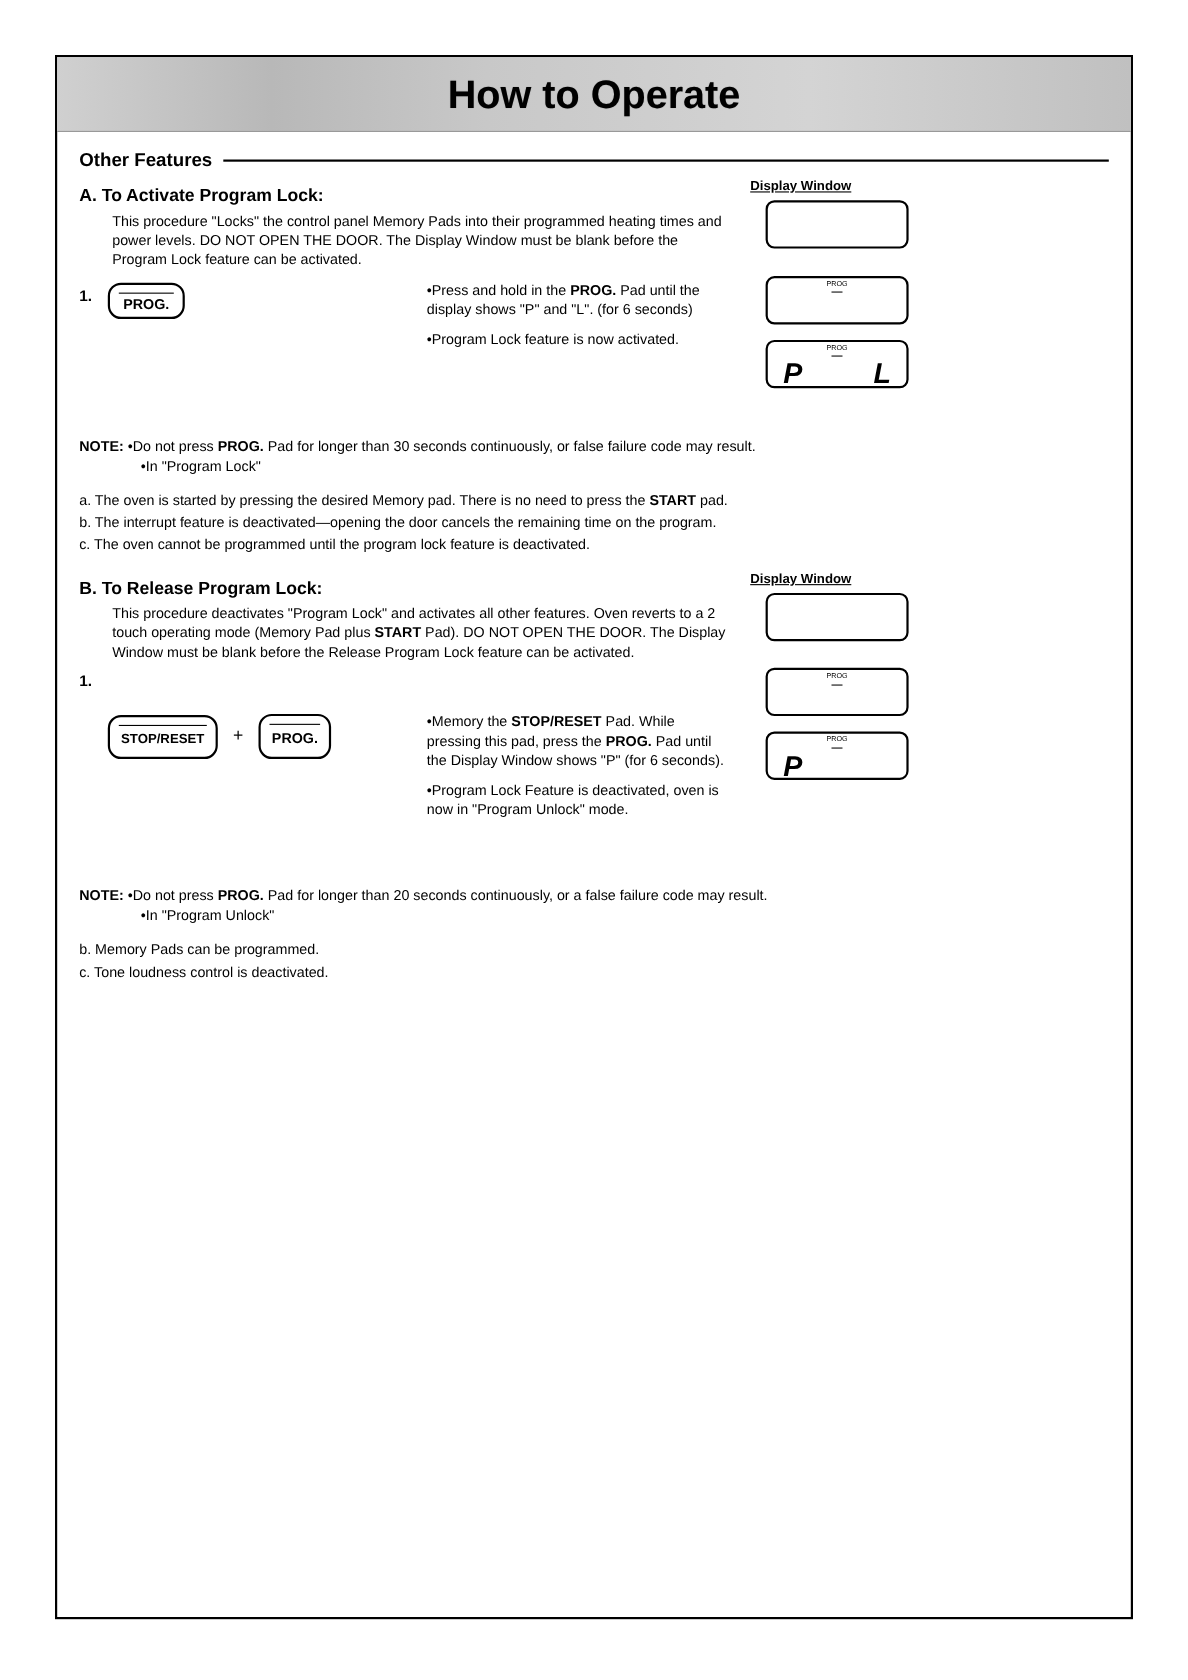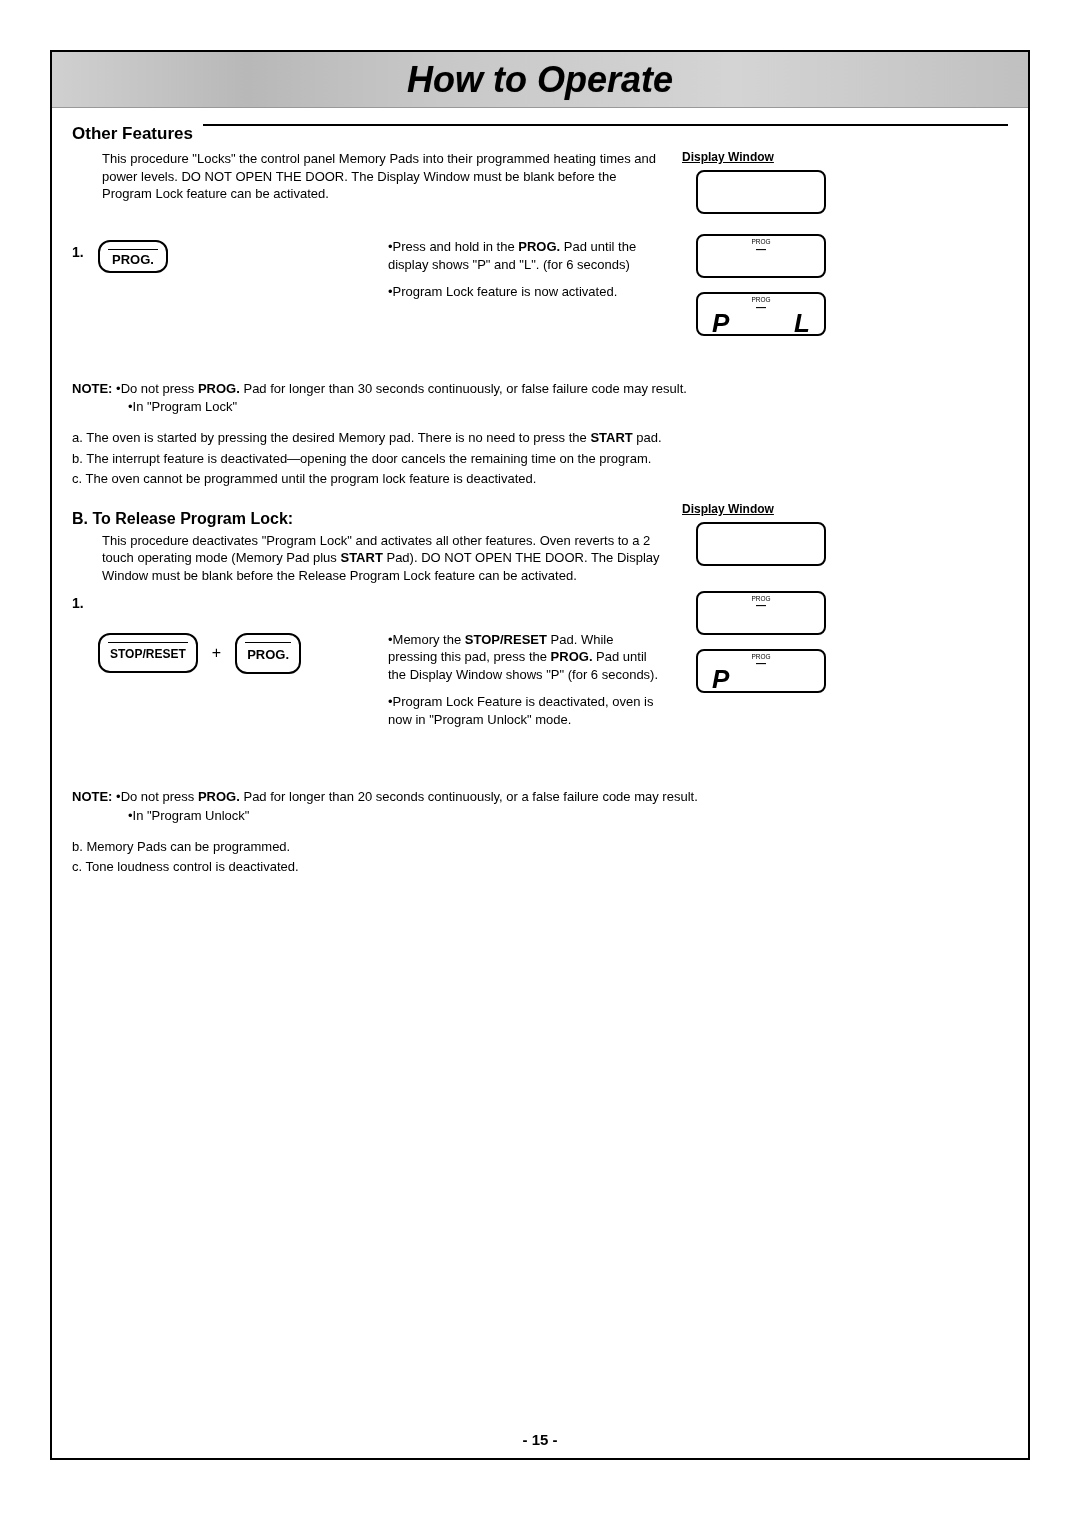--- a/index.html
+++ b/index.html
@@ -17,45 +17,45 @@
     padding: 50px 50px 30px 50px;
     position: relative;
   }
   .page-frame {
     border: 2px solid #000;
     padding: 0;
     position: relative;
   }
   .title-bar {
     width: 100%;
-    height: 56px;
+    height: 68px;
     background: linear-gradient(90deg, #d0d0d0 0%, #b8b8b8 20%, #c8c8c8 40%, #d4d4d4 70%, #c0c0c0 100%);
     background-color: #c0c0c0;
     display: flex;
     align-items: center;
     justify-content: center;
     position: relative;
     border-bottom: 1px solid #999;
-    font-style: italic;
   }
   .title-bar .title {
     font-size: 36px;
     font-weight: bold;
     color: #000;
     text-shadow: 0 0 1px rgba(0,0,0,0.3);
   }
   .content {
     padding: 16px 20px 10px 20px;
     min-height: 1350px;
     position: relative;
   }
   .section-hdr {
     font-size: 17px;
     font-weight: bold;
     display: flex;
+    align-items: center;
     margin-bottom: 6px;
   }
   .section-hdr .dashline {
     flex: 1;
     border-bottom: 2px solid #000;
     margin-left: 10px;
     height: 0;
   }
   .sub-hdr {
     font-size: 16px;
@@ -197,20 +197,21 @@
 
     <div class="content">
 
       <div class="section-hdr">
         <span>Other Features</span>
         <span class="dashline"></span>
       </div>
 
       <div class="row">
         <div class="col-left">
+          <div class="sub-hdr">A. To Activate Program Lock:</div>
           <div class="body-text" style="margin-left:30px;">This procedure "Locks" the control panel Memory Pads into their programmed heating times and power levels. DO NOT OPEN THE DOOR. The Display Window must be blank before the Program Lock feature can be activated.</div>
         </div>
         <div class="col-right">
           <span class="dw-label">Display Window</span>
           <div class="display-box"></div>
         </div>
       </div>
 
       <div class="row">
         <div class="col-left">
@@ -325,18 +326,17 @@
         </span>
         <ul class="note-ul">
           <li>•In "Program Unlock"</li>
         </ul>
         <ul class="note-sub">
           <li>b. Memory Pads can be programmed.</li>
           <li>c. Tone loudness control is deactivated.</li>
         </ul>
       </div>
 
-      <div class="page-num">- 15 -</div>
     </div>
 
   </div>
 
 </div>
 
 </body></html>

